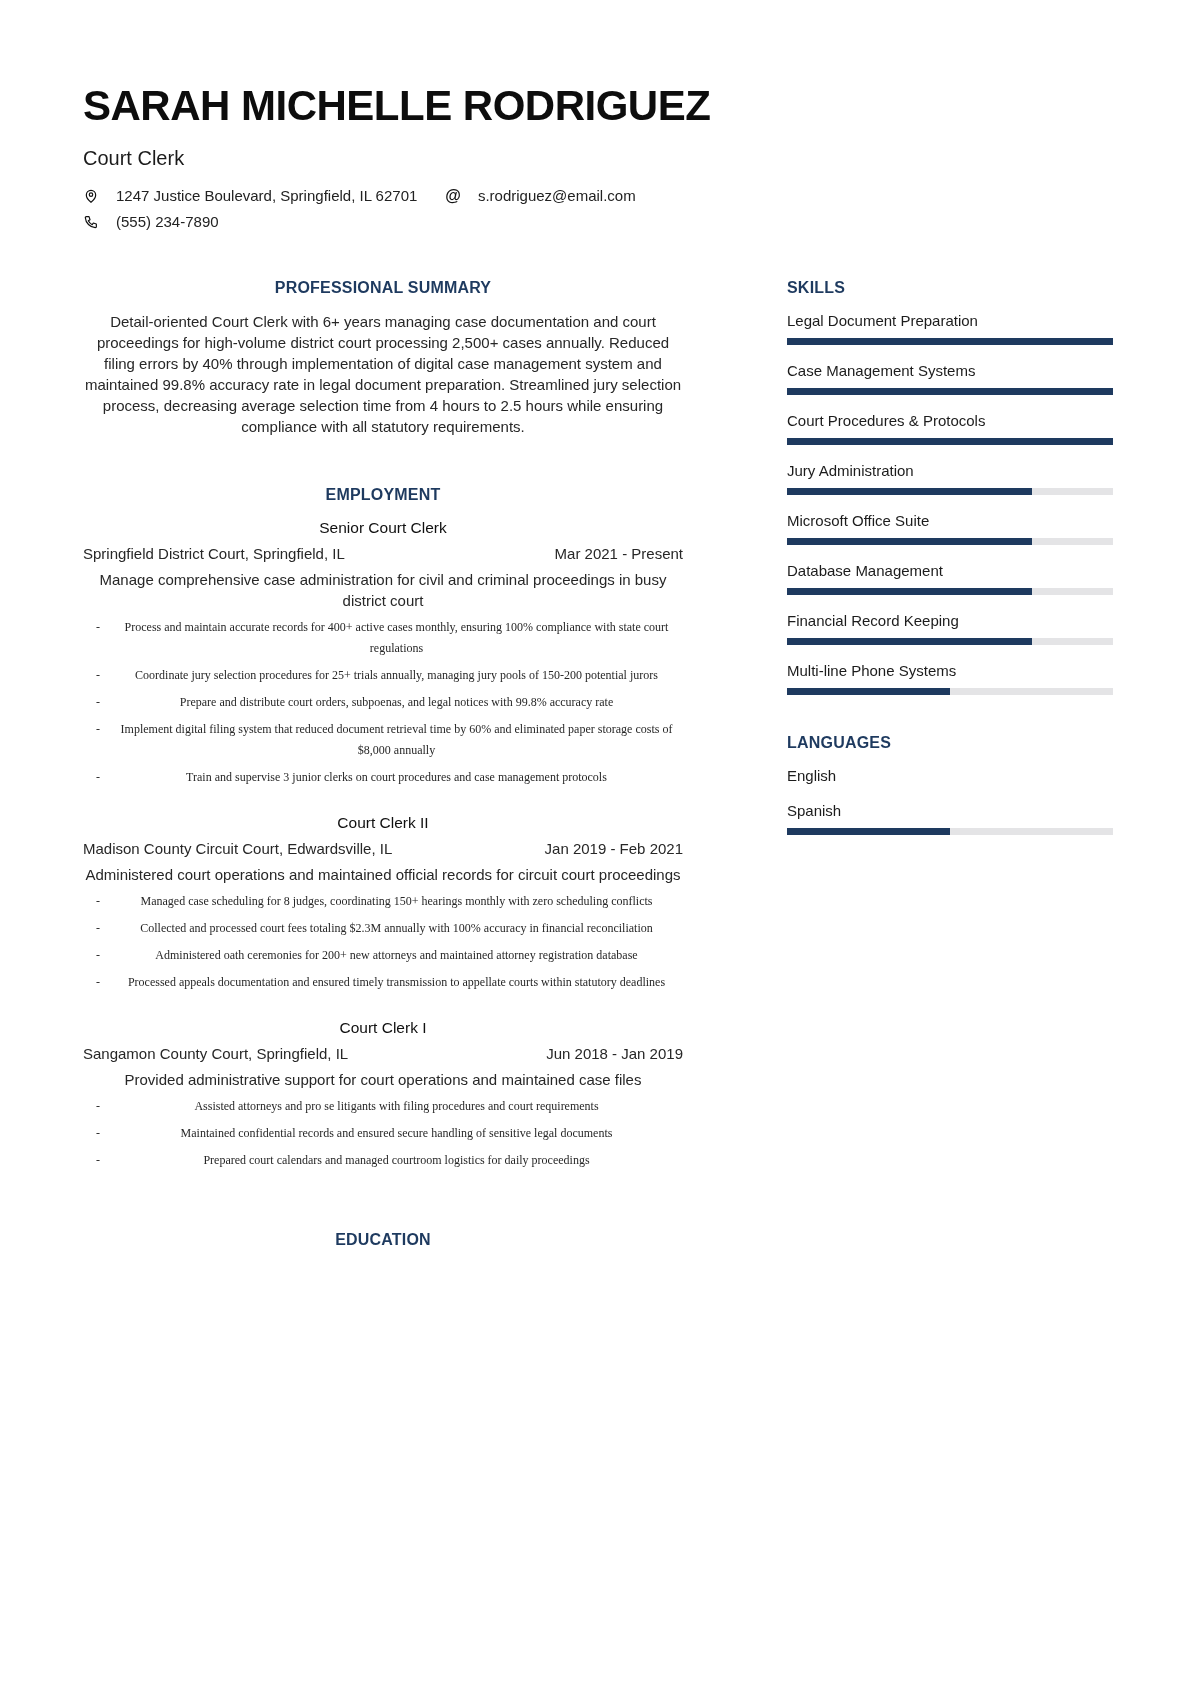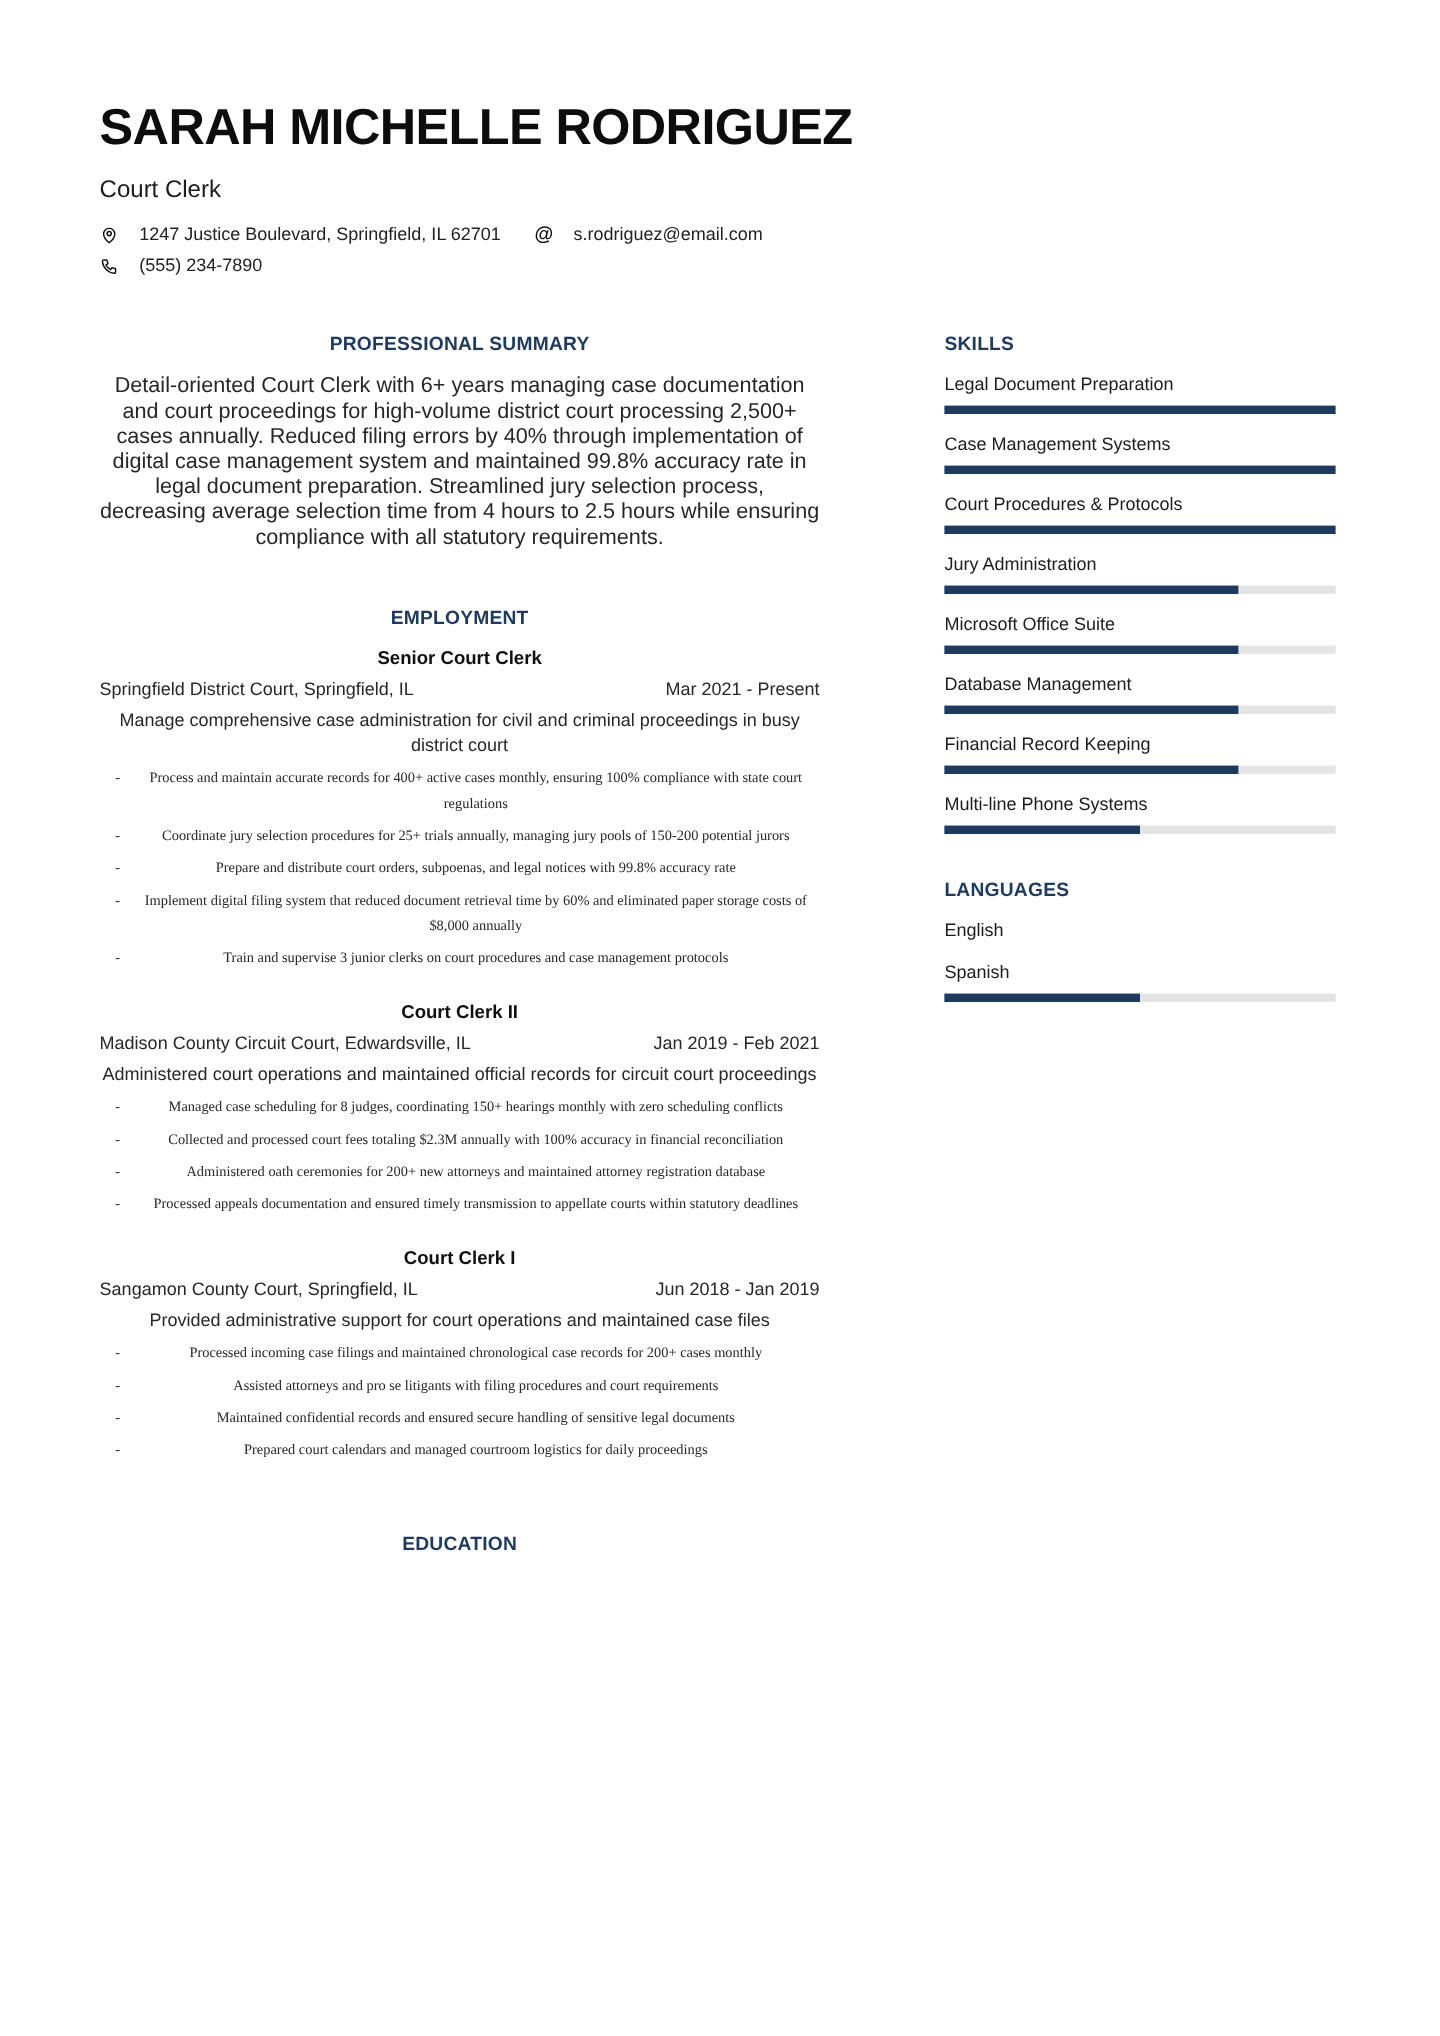--- a/index.html
+++ b/index.html
@@ -36,27 +36,27 @@
   .main-col{width:600px;flex:0 0 600px;text-align:center;}
   .side-col{width:326px;flex:0 0 326px;margin-left:104px;}
 
   h2.section-heading{
     margin:0 0 14px 0;
     font-size:16px;line-height:18px;font-weight:700;
     color:var(--accent);letter-spacing:0.2px;
   }
 
   
-  .summary-text{margin:0;font-size:18px;line-height:21px;color:var(--text);}
+  .summary-text{margin:0;font-size:15px;line-height:21px;color:var(--text);}
 
   
   .employment-section{margin-top:49px;}
   .job{margin-top:25px;}
   .job:first-of-type{margin-top:0;}
-  .job-role{margin:0 0 7px 0;font-size:15.5px;line-height:19px;font-weight:700;color:#101010;}
+  .job-role{margin:0 0 7px 0;font-size:15.5px;line-height:19px;font-weight:400;color:#101010;}
   .job-meta{display:flex;justify-content:space-between;align-items:baseline;font-size:15px;line-height:20px;margin-bottom:5px;}
   .job-desc{margin:0 0 5px 0;font-size:15px;line-height:21px;}
   .job-bullets{list-style:none;margin:0;padding:0;}
   .job-bullets li{
     position:relative;padding-left:27px;margin:6px 0 0 0;
     font-size:12px;line-height:21px;font-family:Liberation Serif, serif;
   }
   .job-bullets li::before{content:"-";position:absolute;left:13px;top:0;}
 
   .education-section{margin-top:60px;}
@@ -153,21 +153,20 @@
         </article>
 
         <article class="job">
           <h3 class="job-role">Court Clerk I</h3>
           <div class="job-meta">
             <span>Sangamon County Court, Springfield, IL</span>
             <span>Jun 2018 - Jan 2019</span>
           </div>
           <p class="job-desc">Provided administrative support for court operations and maintained case files</p>
           <ul class="job-bullets">
-            <li>Processed incoming case filings and maintained chronological case records for 200+ cases monthly</li>
             <li>Assisted attorneys and pro se litigants with filing procedures and court requirements</li>
             <li>Maintained confidential records and ensured secure handling of sensitive legal documents</li>
             <li>Prepared court calendars and managed courtroom logistics for daily proceedings</li>
           </ul>
         </article>
       </section>
 
       <section class="education-section">
         <h2 class="section-heading">EDUCATION</h2>
       </section>

